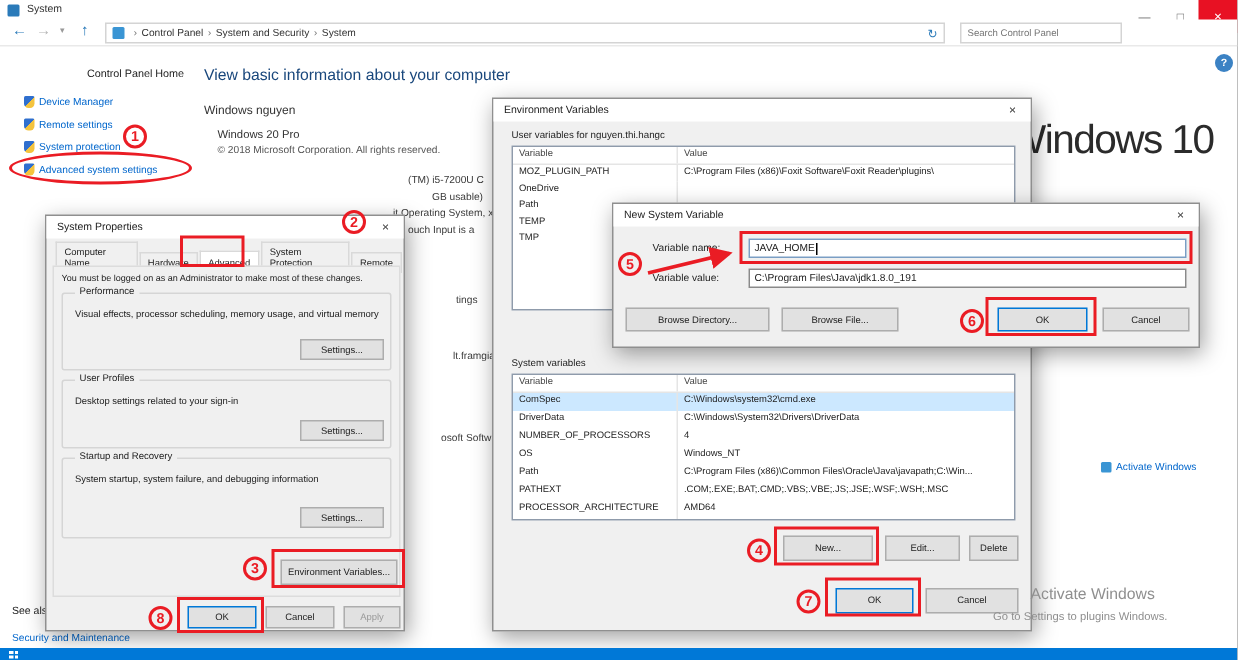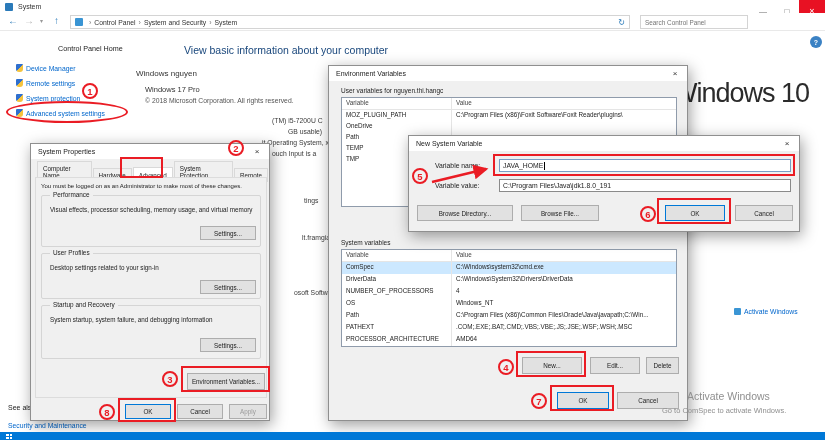--- a/index.html
+++ b/index.html
@@ -24,21 +24,21 @@
   .addr .refresh{margin-left:auto;color:#2a7ab9;font-size:8px;}
   .searchbox{position:absolute;left:640px;top:2px;width:108px;height:14px;border:1px solid #d4d4d4;display:flex;align-items:center;}
   .searchbox input{border:0;outline:0;width:100%;font-size:6.4px;color:#555;padding:0 4px;font-family:inherit;background:transparent;}
   .helpbtn{position:absolute;left:810px;top:36px;width:12px;height:12px;border-radius:50%;background:#3b82c4;color:#fff;display:flex;align-items:center;justify-content:center;font-size:7px;font-weight:bold;}
   
   .side-home{position:absolute;left:14px;top:44px;font-size:7.2px;color:#222;margin-left:44px;}
   .sideitem{position:absolute;display:flex;align-items:center;gap:3px;}
   .shield{width:7px;height:8px;background:linear-gradient(135deg,#2f6fce 0 50%,#f4c33d 50% 100%);border-radius:1px 1px 3px 3px;flex:0 0 auto;}
   .link{color:#0066cc;font-size:6.8px;text-decoration:none;}
   
-  .page-title{position:absolute;left:136px;top:44px;font-size:10.5px;color:#19477c;margin-left:48px;}
+  .page-title{position:absolute;left:136px;top:44px;font-size:10.5px;color:#19477c;}
   .frag{position:absolute;font-size:6.8px;color:#3a3a3a;white-space:nowrap;z-index:1;}
   .logo10{position:absolute;left:672px;top:78px;font-size:27px;font-weight:300;letter-spacing:-1px;color:#2b2b2b;}
   
   .dialog{position:absolute;background:#f0f0f0;border:1px solid #8f8f8f;box-shadow:2px 4px 14px rgba(0,0,0,.38);}
   .dlg-title{position:absolute;left:0;top:0;right:0;height:15px;background:#fff;display:flex;align-items:center;padding-left:7px;font-size:7px;color:#222;}
   .dlg-close{position:absolute;top:0;height:15px;width:24px;display:flex;align-items:center;justify-content:center;font-size:8px;color:#333;}
   .btn{position:absolute;background:#e1e1e1;border:1px solid #adadad;display:flex;align-items:center;justify-content:center;font-size:6.3px;color:#222;white-space:nowrap;overflow:hidden;}
   .btn.def{border:1px solid #0078d7;}
   .btn.disabled{color:#9a9a9a;}
   .tabs{position:absolute;display:flex;align-items:flex-end;}
@@ -122,21 +122,21 @@
   </div>
   <div class="sideitem" style="left:16px;top:109px;">
     <span class="shield"></span>
     <span class="link">Advanced system settings</span>
   </div>
   <div class="p" style="left:8px;top:404px;font-size:7px;color:#222;z-index:2;">See also</div>
   <a class="p link" style="left:8px;top:422px;z-index:2;">Security and Maintenance</a>
 
   <div class="page-title">View basic information about your computer</div>
   <div class="p" style="left:136px;top:69px;font-size:8px;color:#333;">Windows nguyen</div>
-  <div class="p" style="left:145px;top:85px;font-size:7.5px;color:#333;">Windows 17 Pro</div>
+  <div class="p" style="left:145px;top:85px;font-size:7.5px;color:#333;">Windows 20 Pro</div>
   <div class="p" style="left:145px;top:97px;font-size:6.8px;color:#555;">© 2018 Microsoft Corporation. All rights reserved.</div>
   <div class="logo10">Windows 10</div>
 
   <span class="frag" style="left:272px;top:117px;">(TM) i5-7200U C</span>
   <span class="frag" style="left:288px;top:128px;">GB usable)</span>
   <span class="frag" style="left:262px;top:139px;">it Operating System, x</span>
   <span class="frag" style="left:272px;top:150px;">ouch Input is a</span>
   <span class="frag" style="left:304px;top:197px;">tings</span>
   <span class="frag" style="left:302px;top:234px;">lt.framgia.com</span>
   <span class="frag" style="left:294px;top:289px;">osoft Software</span>
@@ -303,21 +303,21 @@
   <div class="circle" style="left:82px;top:83px;">1</div>
   <div class="circle" style="left:228px;top:140px;">2</div>
   <div class="circle" style="left:162px;top:371px;">3</div>
   <div class="circle" style="left:498px;top:359px;">4</div>
   <div class="circle" style="left:412px;top:168px;">5</div>
   <div class="circle" style="left:640px;top:206px;">6</div>
   <div class="circle" style="left:531px;top:393px;">7</div>
   <div class="circle" style="left:99px;top:404px;">8</div>
 
   <div class="wm1">Activate Windows</div>
-  <div class="wm2">Go to ComSpec to activate Windows.</div>
+  <div class="wm2">Go to Settings to plugins Windows.</div>
   <div class="taskbar">
     <span class="startflag">
         <span></span>
         <span></span>
         <span></span>
         <span></span>
       </span>
   </div>
 
 </div>

